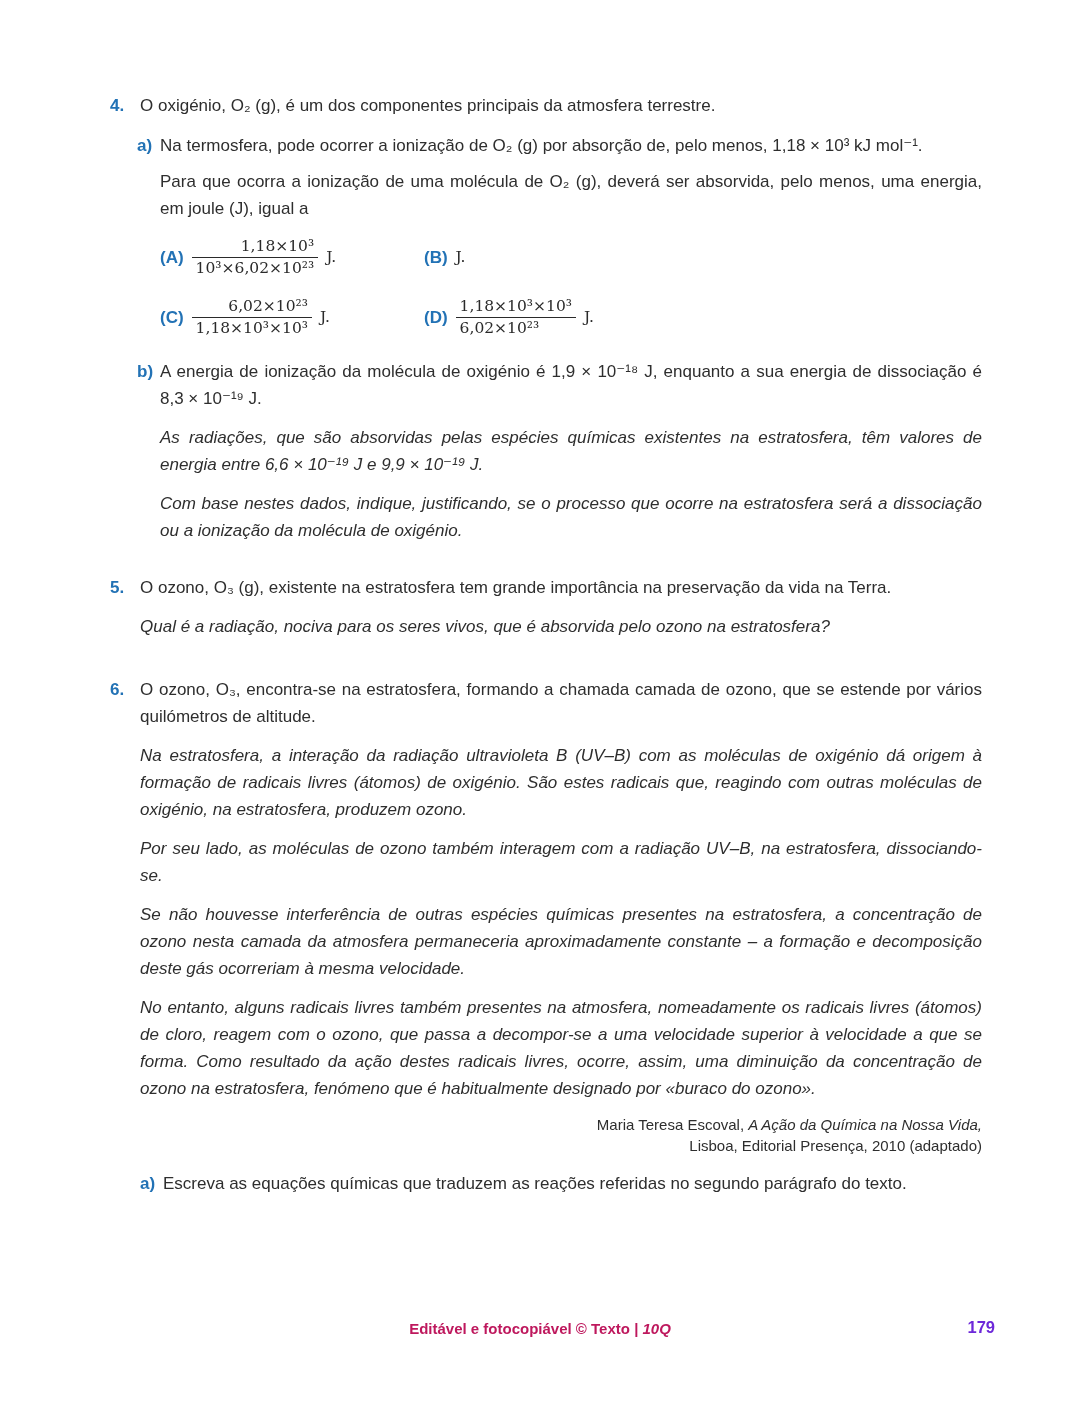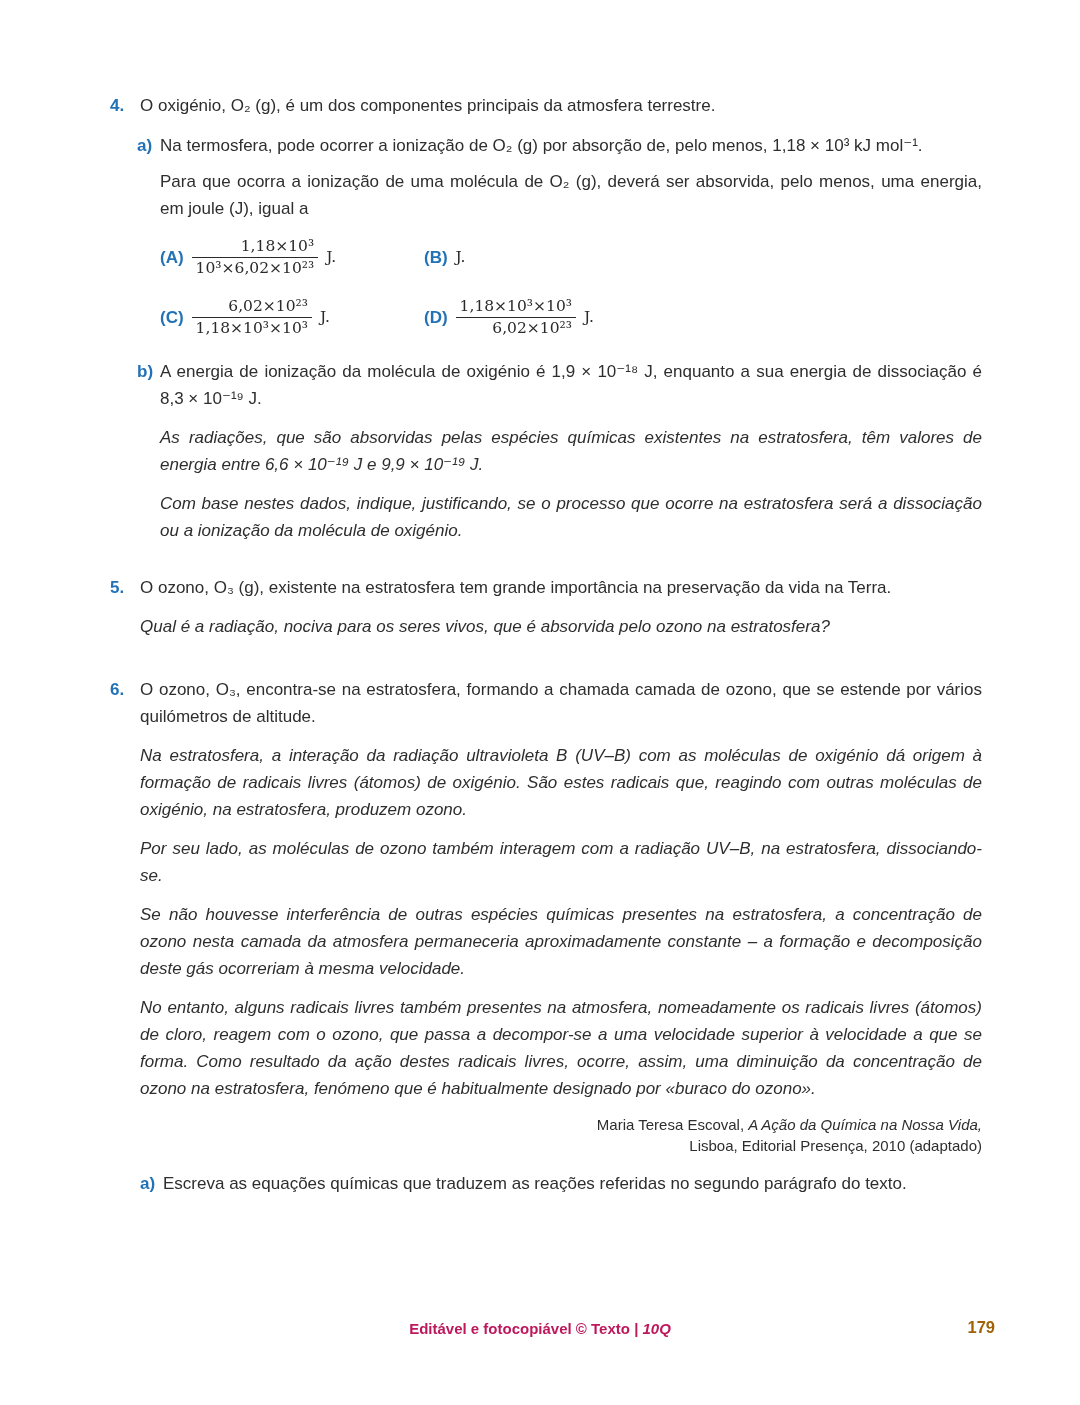--- a/index.html
+++ b/index.html
@@ -59,21 +59,21 @@
     color:#2a2a2a;
   }
   .option .opt-label {
     font-family:"Liberation Sans","DejaVu Sans",sans-serif;
     font-size:17px;
     font-weight:bold;
     color:#2272b5;
   }
   .frac { display:inline-flex; flex-direction:column; }
   .frac .num { text-align:right; padding:0 4px 1px; border-bottom:1.4px solid #2a2a2a; }
-  .frac .den { text-align:right; padding:1px 4px 0; }
+  .frac .den { text-align:left; padding:1px 4px 0; }
   .citation {
     margin-top:12px;
     text-align:right;
     font-size:15px;
     line-height:21.5px;
   }
   .citation .cit-italic { font-style:italic;text-align:center; }
   .footer {
     position:absolute;
     left:0; top:1320px;
@@ -87,21 +87,21 @@
     font-size:15px;
     font-weight:bold;
     color:#be185d;
   }
   .footer-credit .ft-italic { font-style:italic; }
   .page-number {
     position:absolute;
     right:85px; top:-2px;
     font-size:16.5px;
     font-weight:bold;
-    color:#a16207;
+    color:#6d28d9;
   }
 </style>
 </head>
 <body>
 
 <div class="page">
   <div class="content">
 
     <section>
       <div class="q-row">

